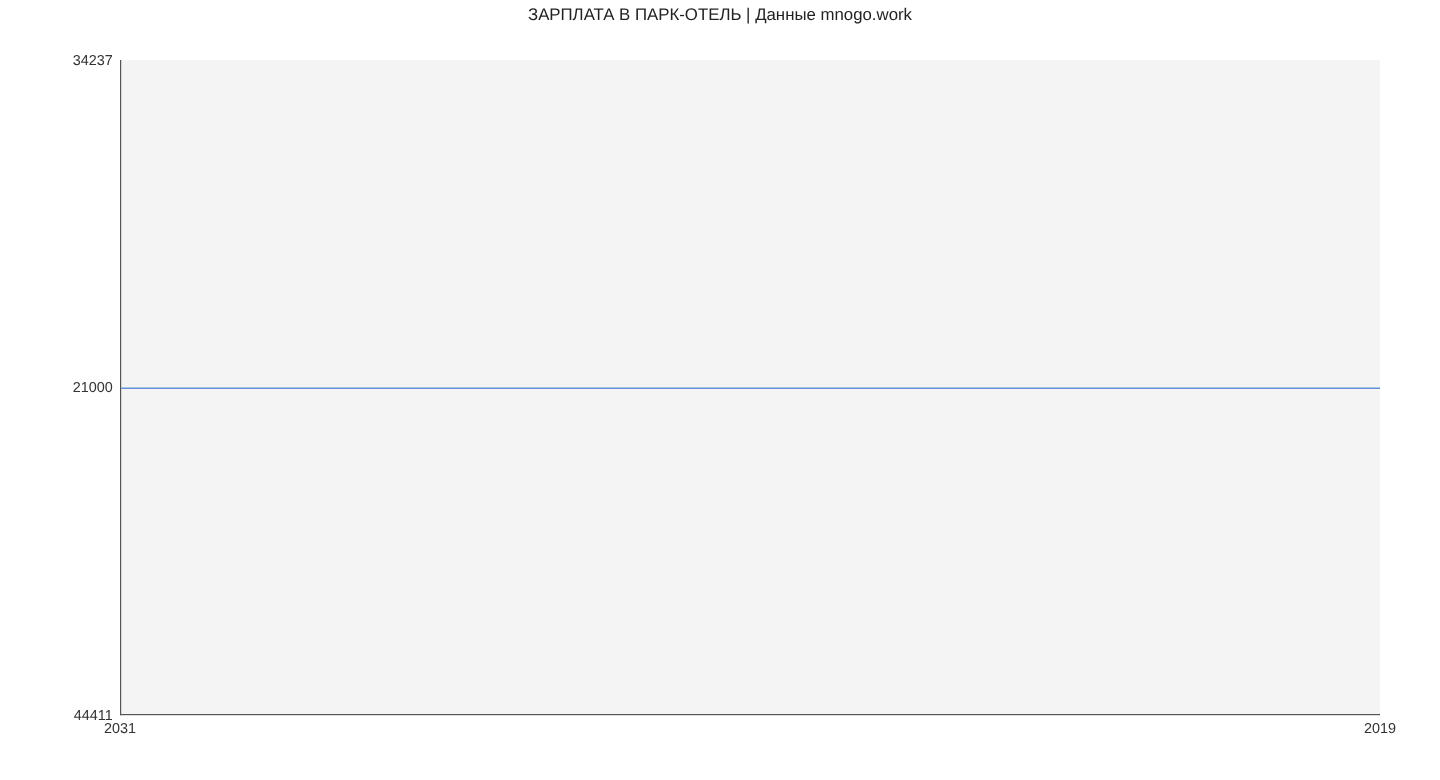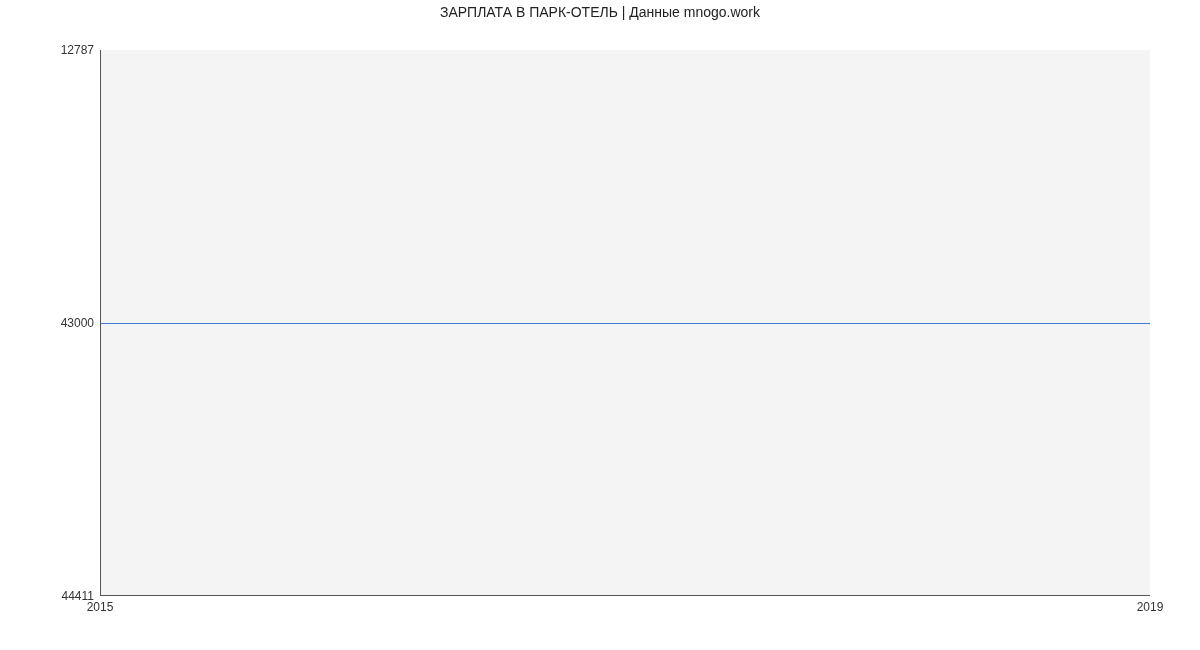--- a/index.html
+++ b/index.html
@@ -61,24 +61,24 @@
     white-space: nowrap;
   }
 </style>
 </head>
 <body>
 
 <div class="container">
 
   <div class="title">ЗАРПЛАТА В ПАРК-ОТЕЛЬ | Данные mnogo.work</div>
 
-  <div class="ytick" style="top:50px">12787</div>
-  <div class="ytick" style="top:323px">43000</div>
+  <div class="ytick" style="top:50px">34237</div>
+  <div class="ytick" style="top:323px">21000</div>
   <div class="ytick" style="top:596px">44411</div>
 
-  <div class="xtick" style="left:100px">2015</div>
+  <div class="xtick" style="left:100px">2031</div>
   <div class="xtick" style="left:1150px">2019</div>
 
   <div class="plot">
     <div class="data-line" style="top:273px"></div>
   </div>
 
 </div>
 
 </body></html>

